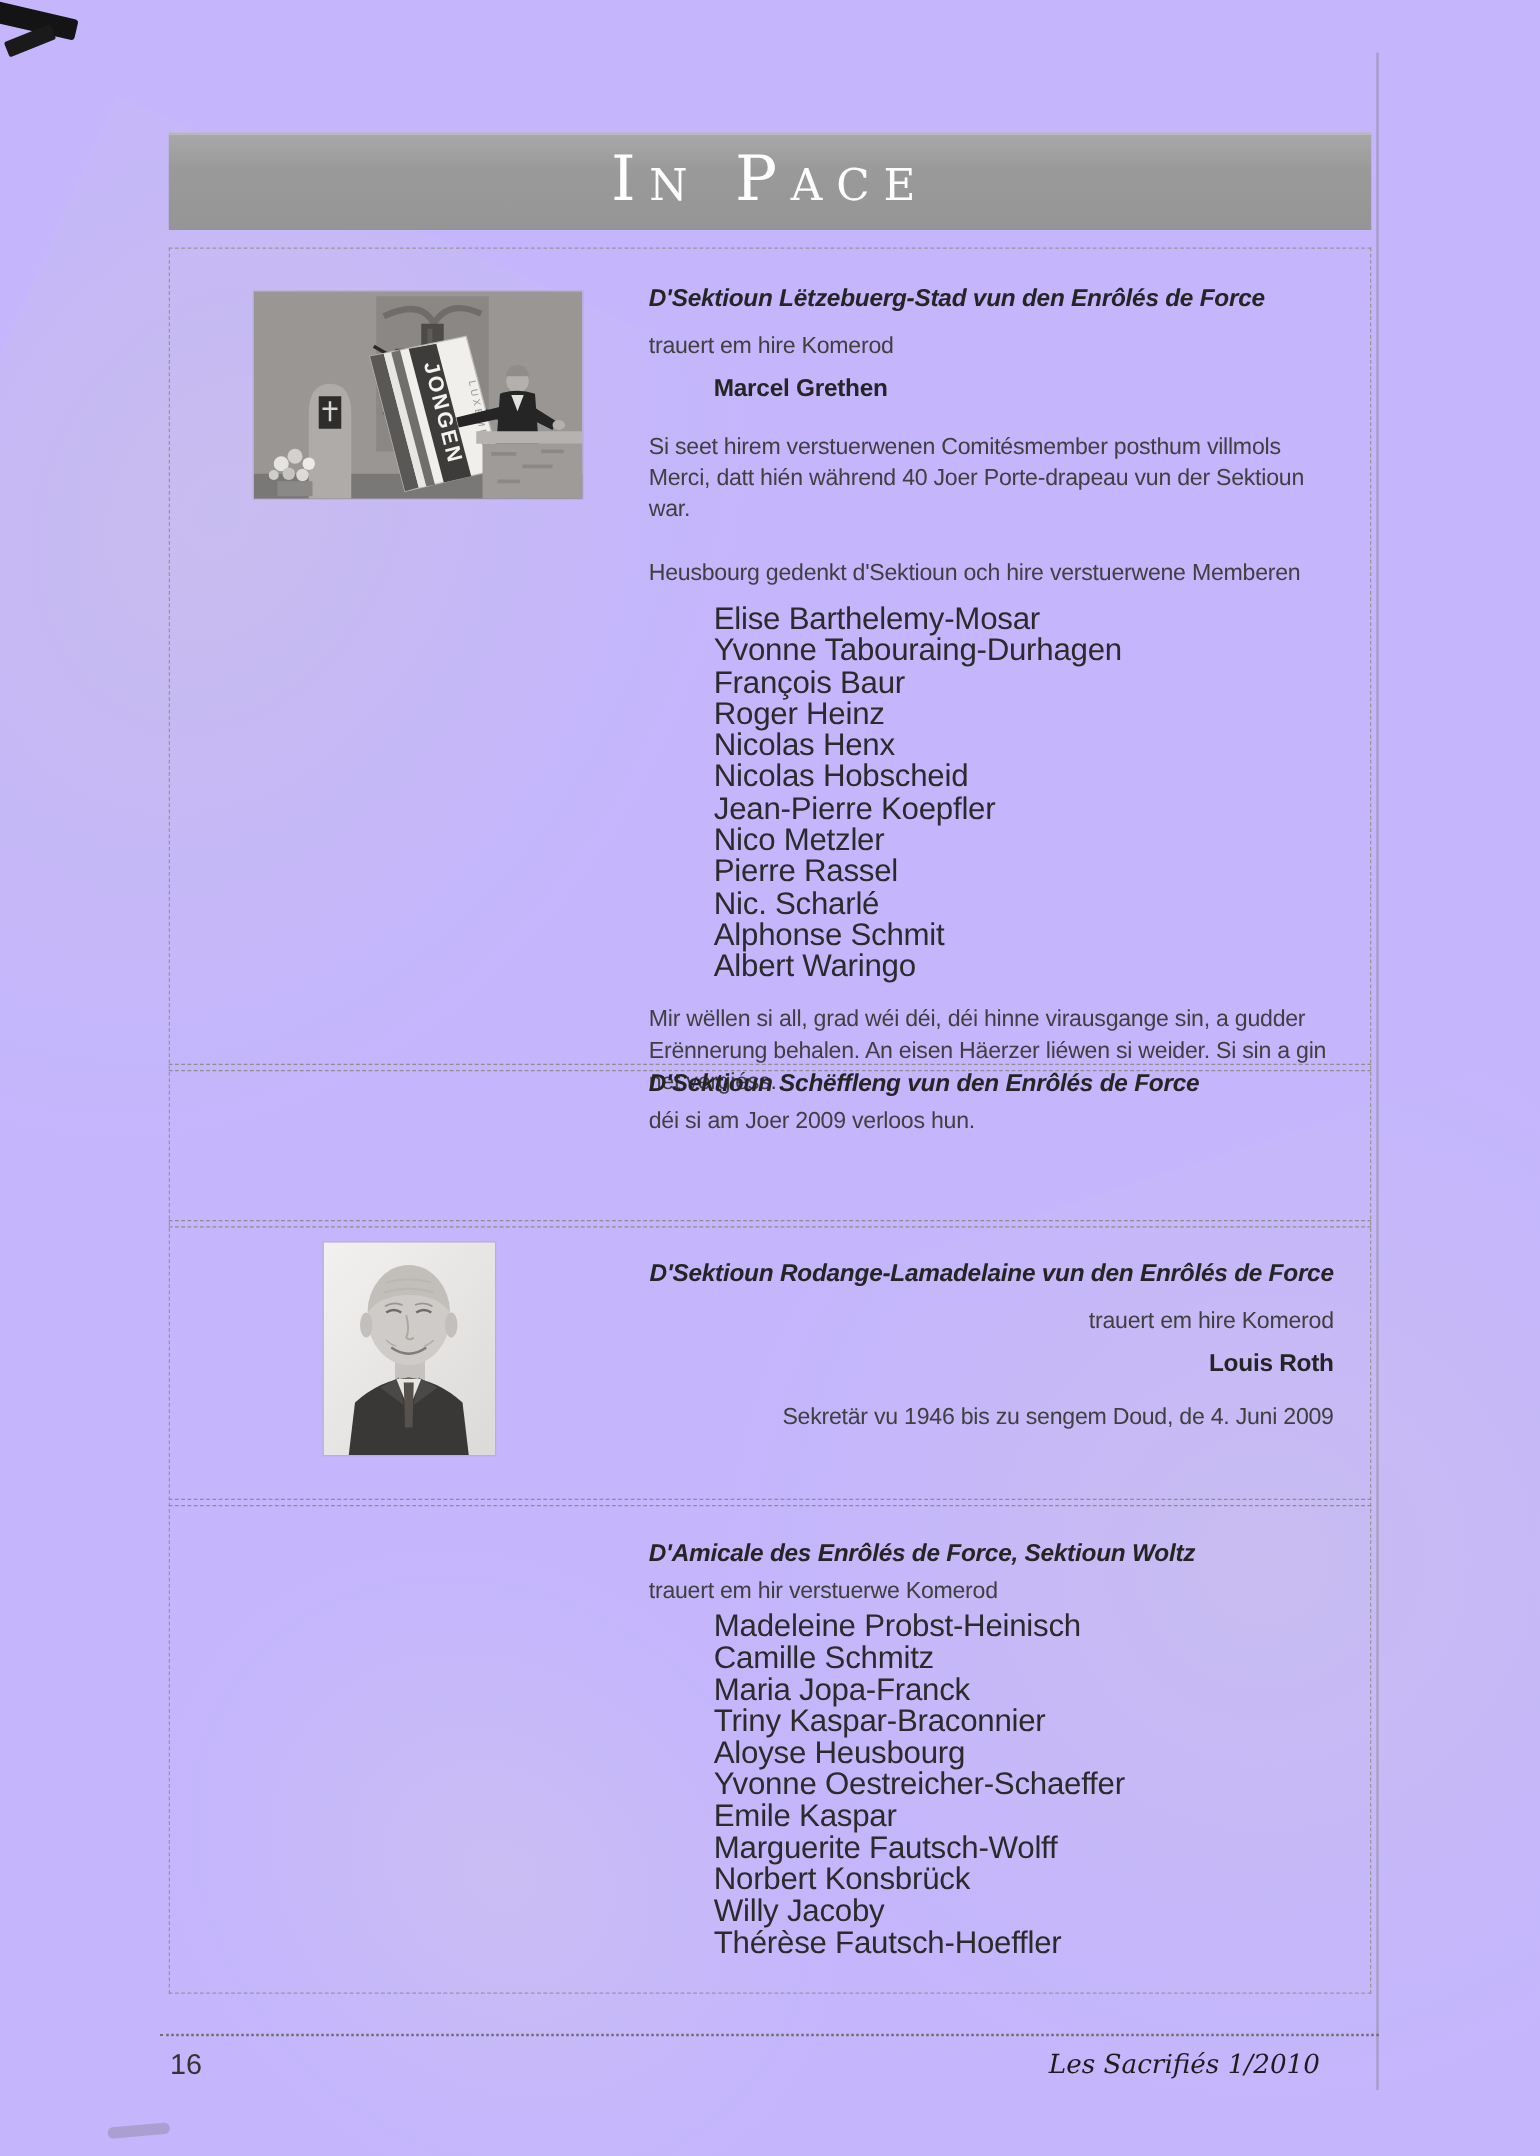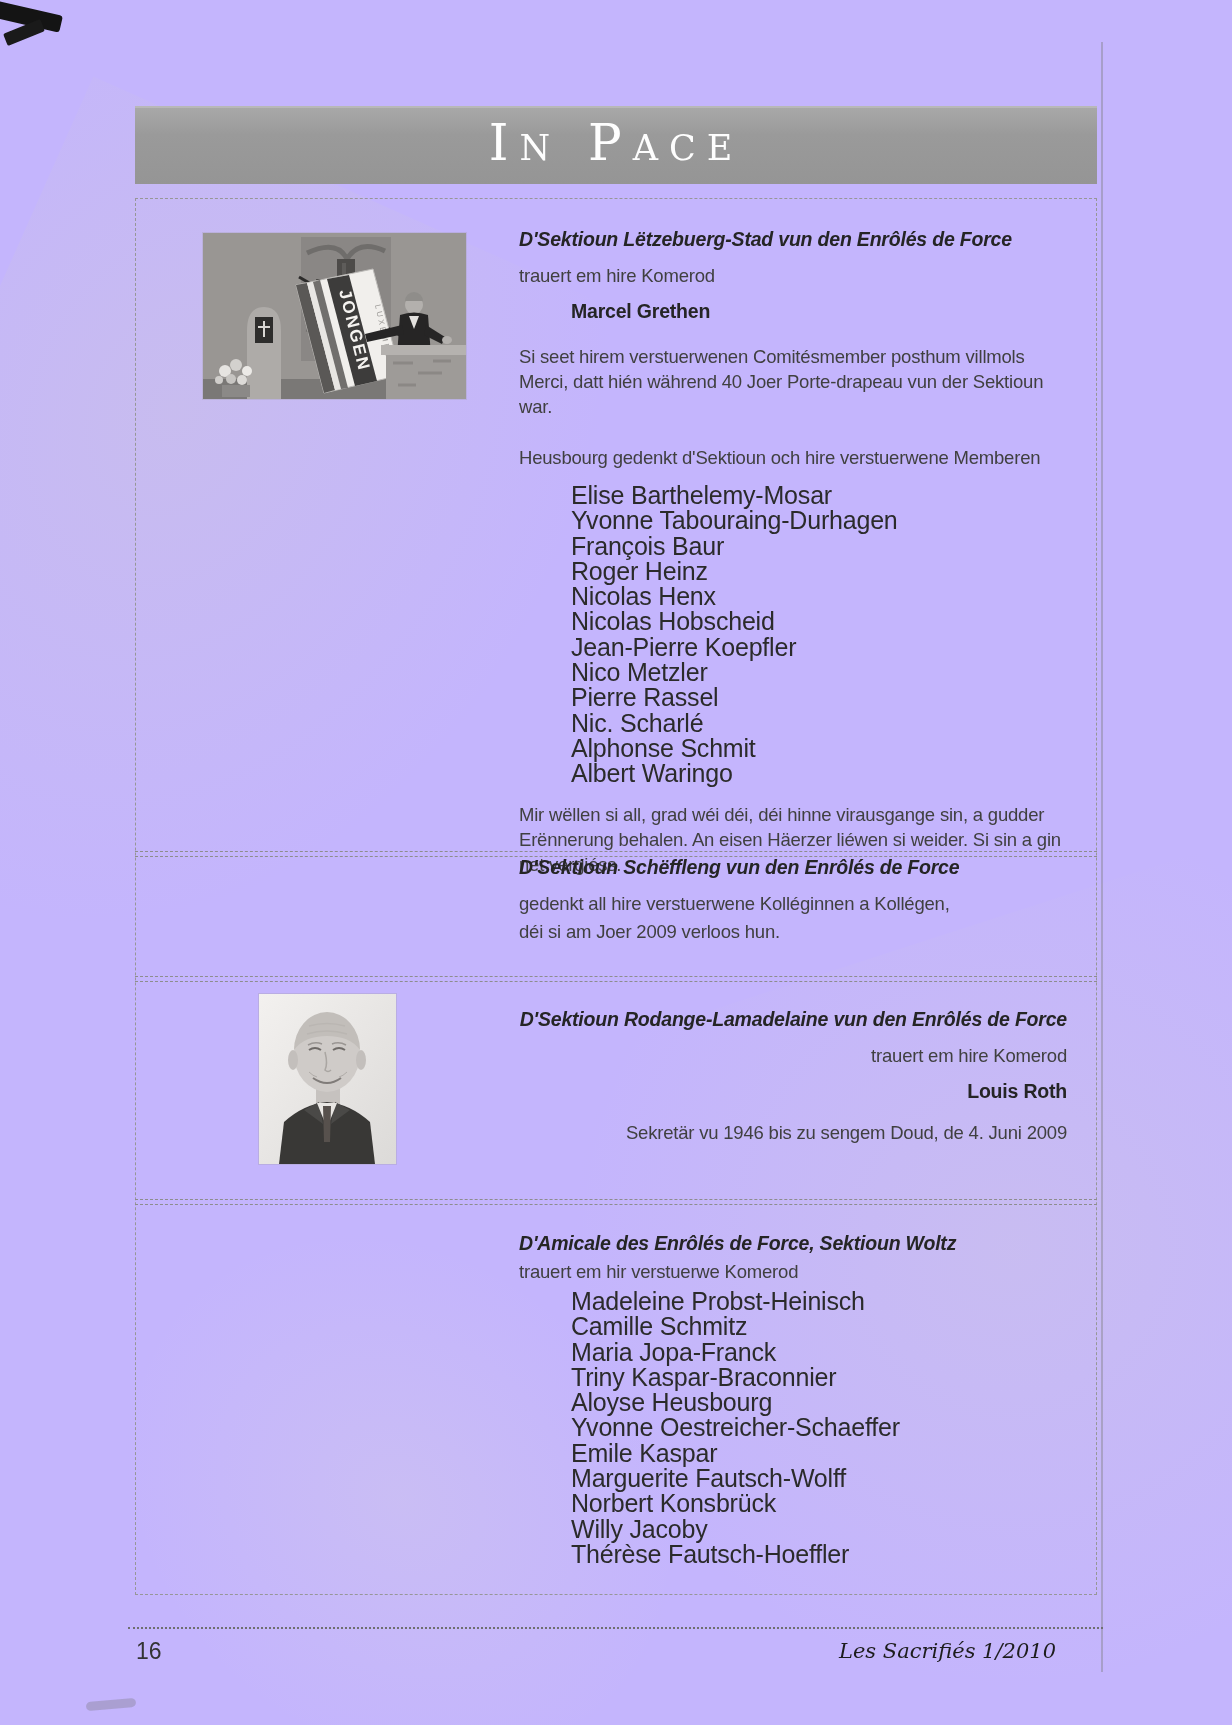--- a/index.html
+++ b/index.html
@@ -188,21 +188,20 @@
           <div class="member-name">Alphonse Schmit</div>
           <div class="member-name">Albert Waringo</div>
         </div>
       <div class="closing">Mir wëllen si all, grad wéi déi, déi hinne virausgange sin, a gudder Erënnerung behalen. An eisen Häerzer liéwen si weider. Si sin a gin net vergiéss.</div>
     </div>
 
     <div class="divider d1"></div>
 
     <div class="texts sec2-texts">
       <h3 class="sec-heading">D'Sektioun Schëffleng vun den Enrôlés de Force</h3>
-      <div class="intro-line">gedenkt all hire verstuerwene Kolléginnen a Kollégen,</div>
       <div class="line2">déi si am Joer 2009 verloos hun.</div>
     </div>
 
     <div class="divider d2"></div>
 
     <div class="photo photo-portrait">
       <svg viewBox="0 0 137 170" xmlns="http://www.w3.org/2000/svg">
         <rect width="137" height="170" fill="#ebe9e7"></rect>
         <rect width="137" height="170" fill="url(#pgrad)"></rect>
         <defs>

